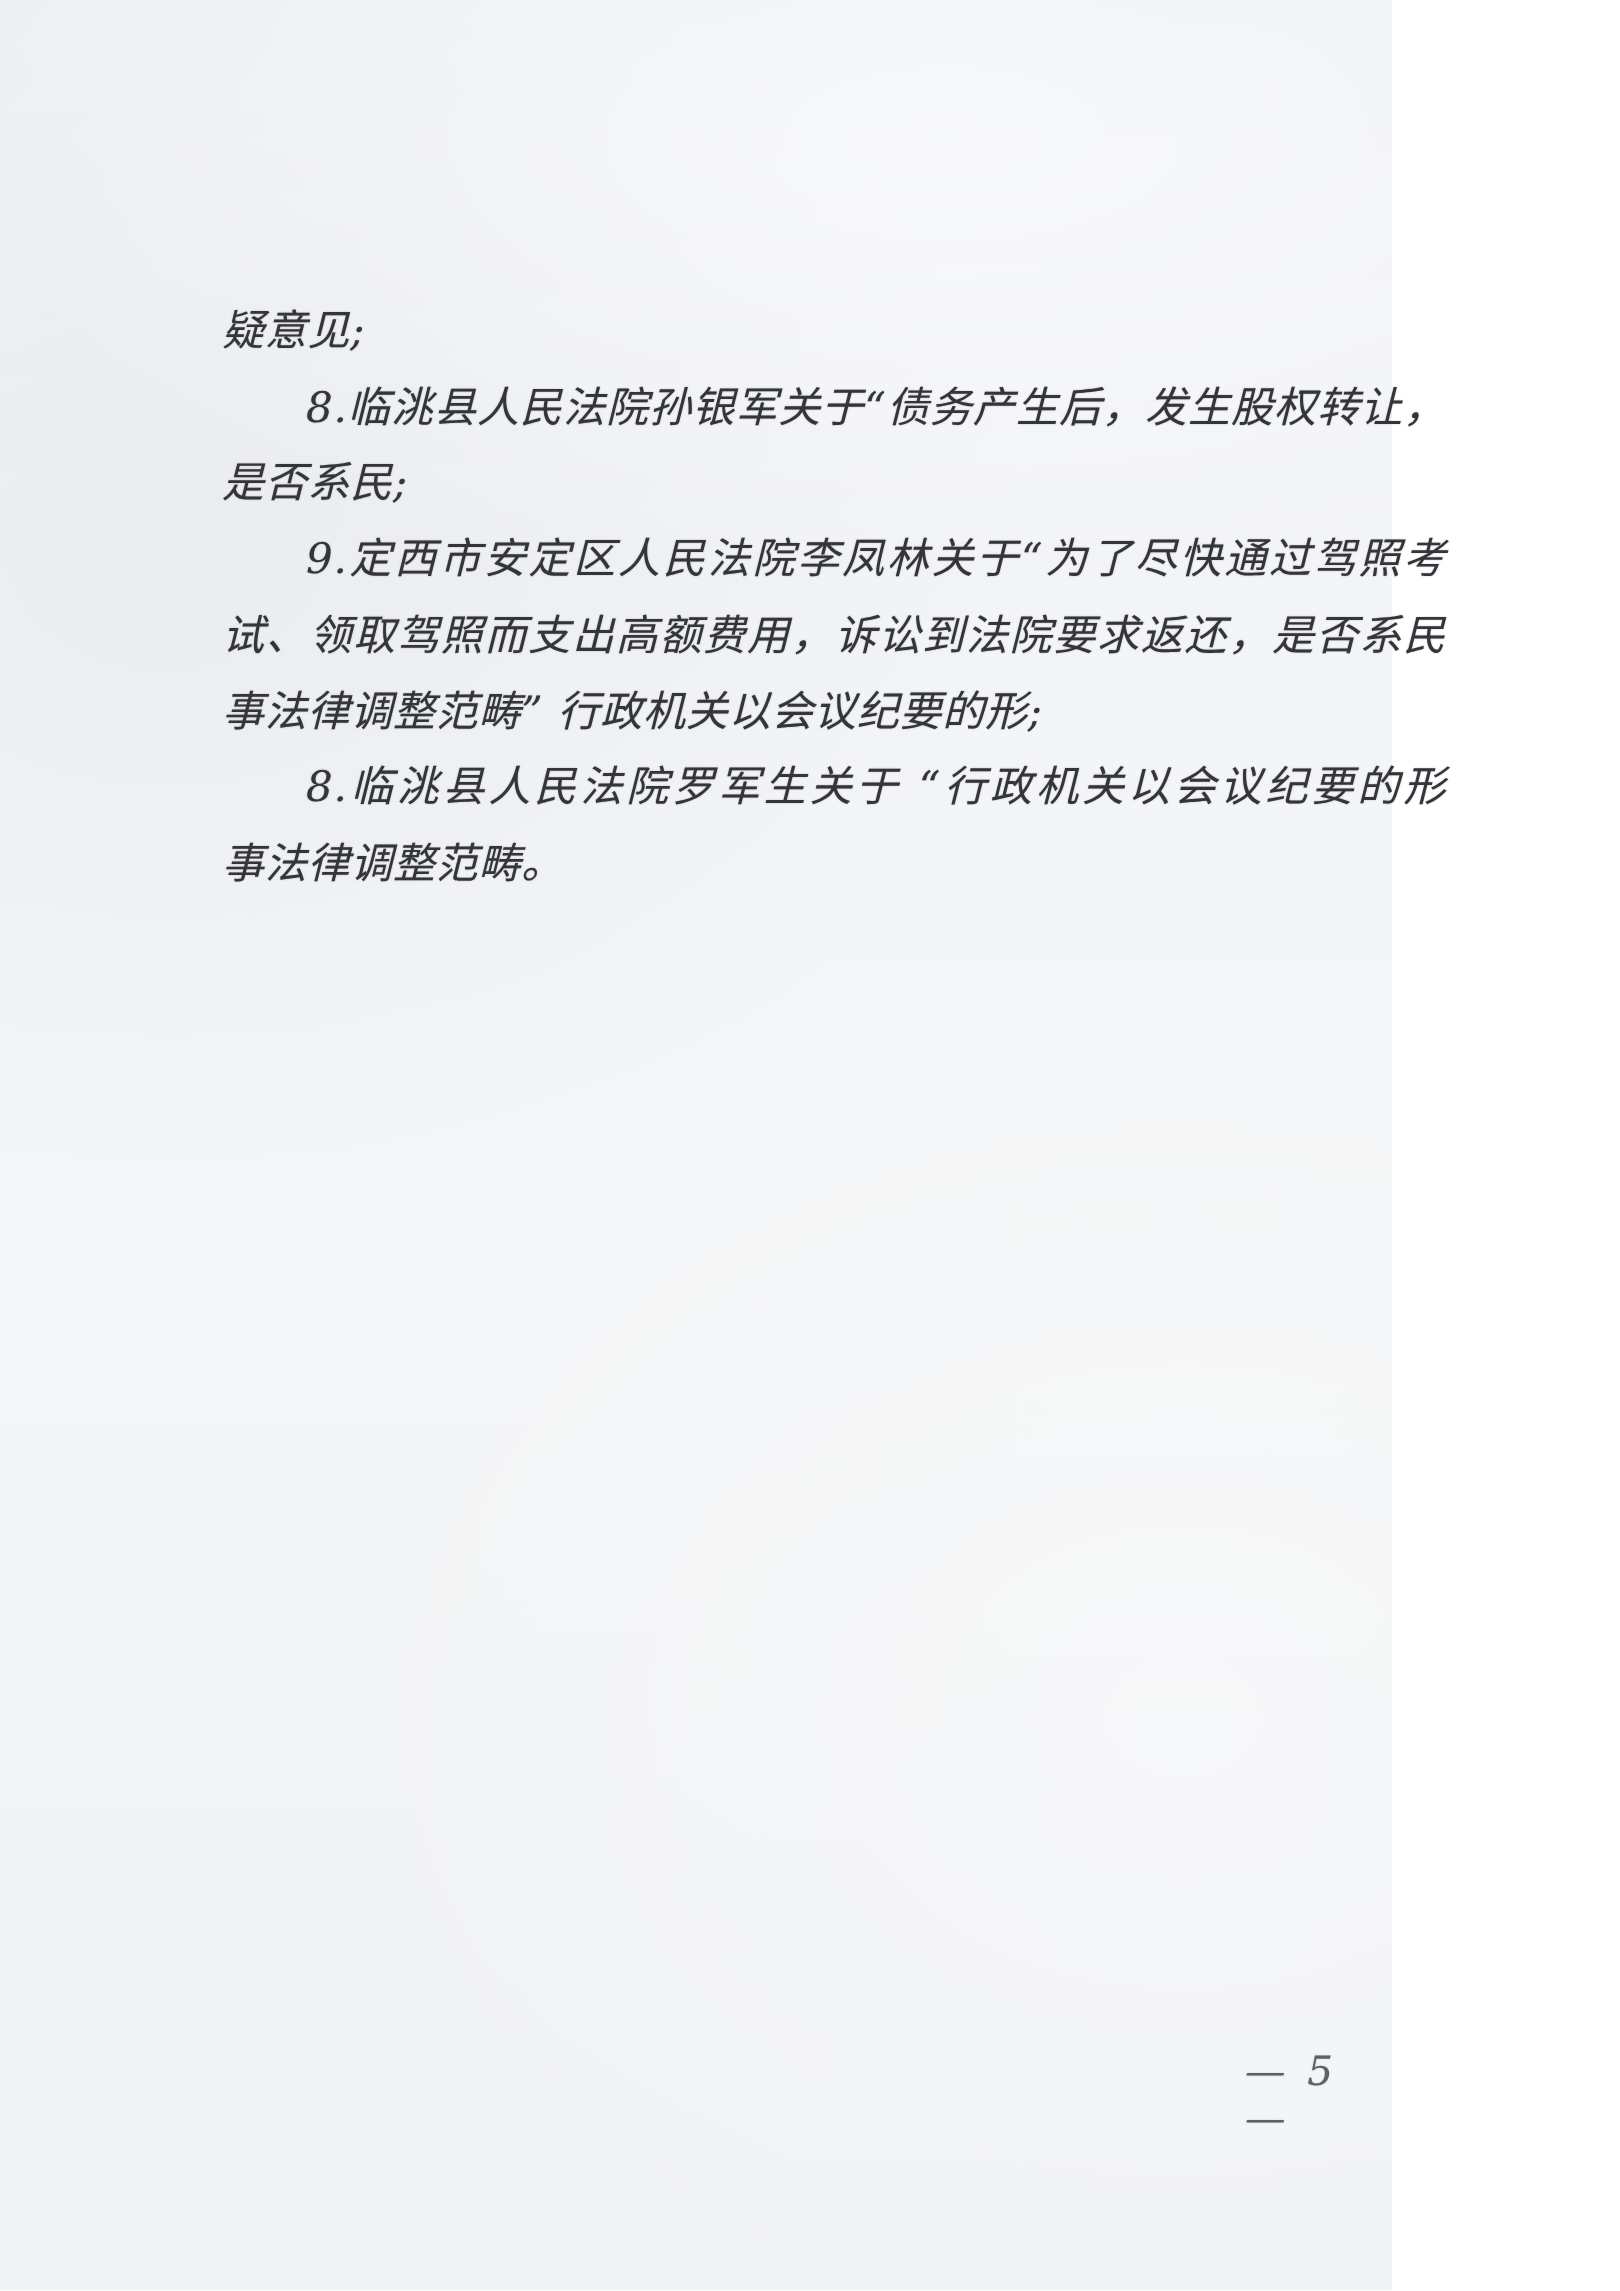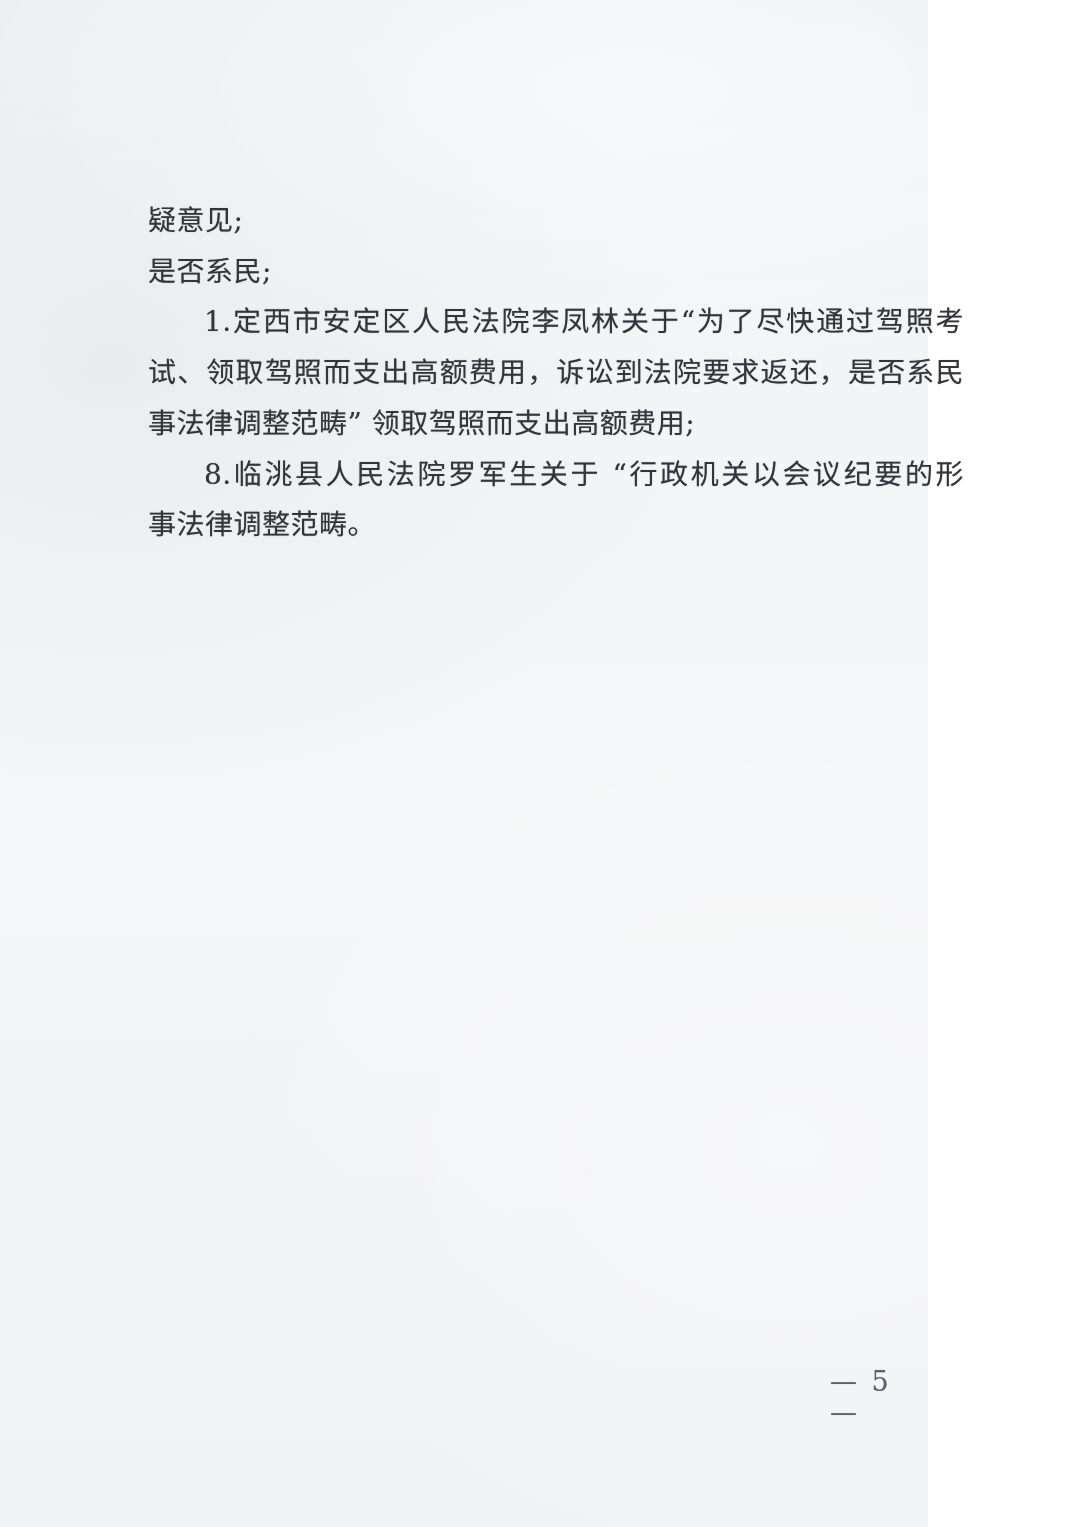--- a/index.html
+++ b/index.html
@@ -17,20 +17,21 @@
   
   .page {
     position: relative;
     width: 928px;
     height: 1527px;
     background:
       radial-gradient(1100px 480px at 68% 6%, rgba(255,255,255,0.55), rgba(255,255,255,0) 62%),
       radial-gradient(820px 620px at 12% 24%, rgba(219,223,230,0.38), rgba(219,223,230,0) 70%),
       radial-gradient(900px 700px at 85% 75%, rgba(255,255,255,0.35), rgba(255,255,255,0) 65%),
       linear-gradient(180deg, #eef0f3 0%, #f3f4f6 22%, #f5f6f7 55%, #f2f3f5 82%, #f0f2f4 100%);
+    font-style: italic;
   }
 
   
   .textblock {
     position: absolute;
     left: 148px;
     top: 196px;
     width: 816px;
     color: #34353b;
     font-size: 28px;
@@ -68,23 +69,24 @@
     text-shadow: 0 0 1px rgba(93,97,104,0.35);
   }
 </style>
 </head>
 <body>
 
 <div class="page">
 
   <main class="textblock">
     <p class="line">疑意见;</p>
+    <p class="line indent full">8.临洮县人民法院孙银军关于“债务产生后，发生股权转让，</p>
     <p class="line">是否系民;</p>
-    <p class="line indent full">1.定西市安定区人民法院李凤林关于“为了尽快通过驾照考</p>
+    <p class="line indent full">9.定西市安定区人民法院李凤林关于“为了尽快通过驾照考</p>
     <p class="line full">试、领取驾照而支出高额费用，诉讼到法院要求返还，是否系民</p>
-    <p class="line">事法律调整范畴” 领取驾照而支出高额费用;</p>
+    <p class="line">事法律调整范畴” 行政机关以会议纪要的形;</p>
     <p class="line indent full">8.临洮县人民法院罗军生关于 “行政机关以会议纪要的形</p>
     <p class="line">事法律调整范畴。</p>
   </main>
 
   <div class="footer">— 5 —</div>
 
 </div>
 
 </body></html>

